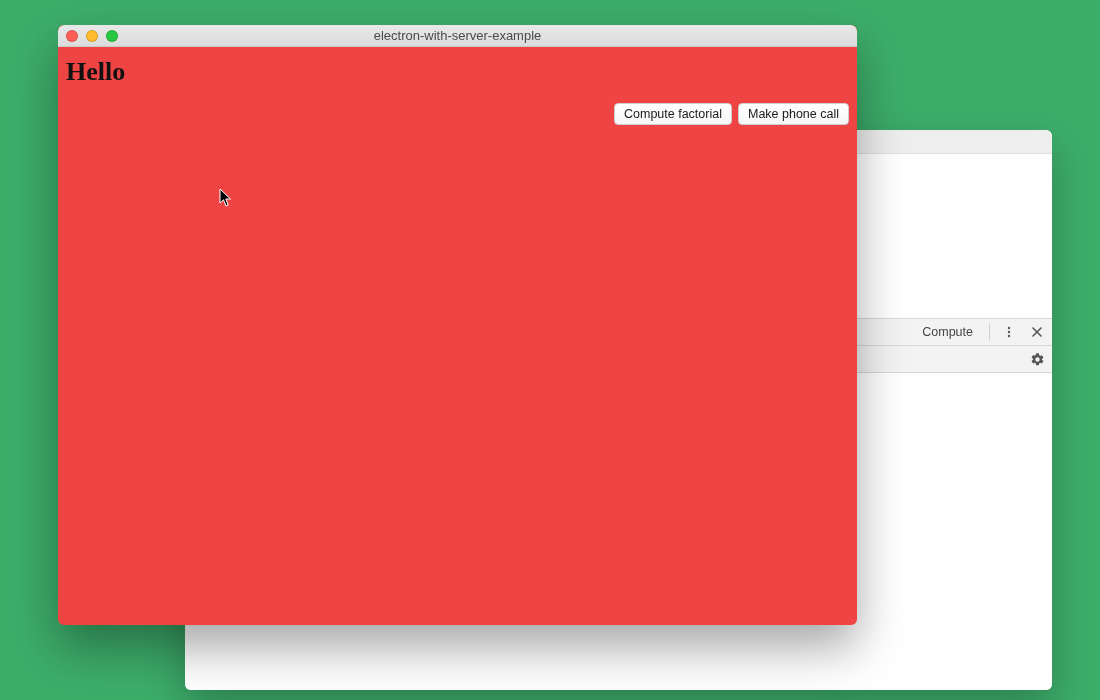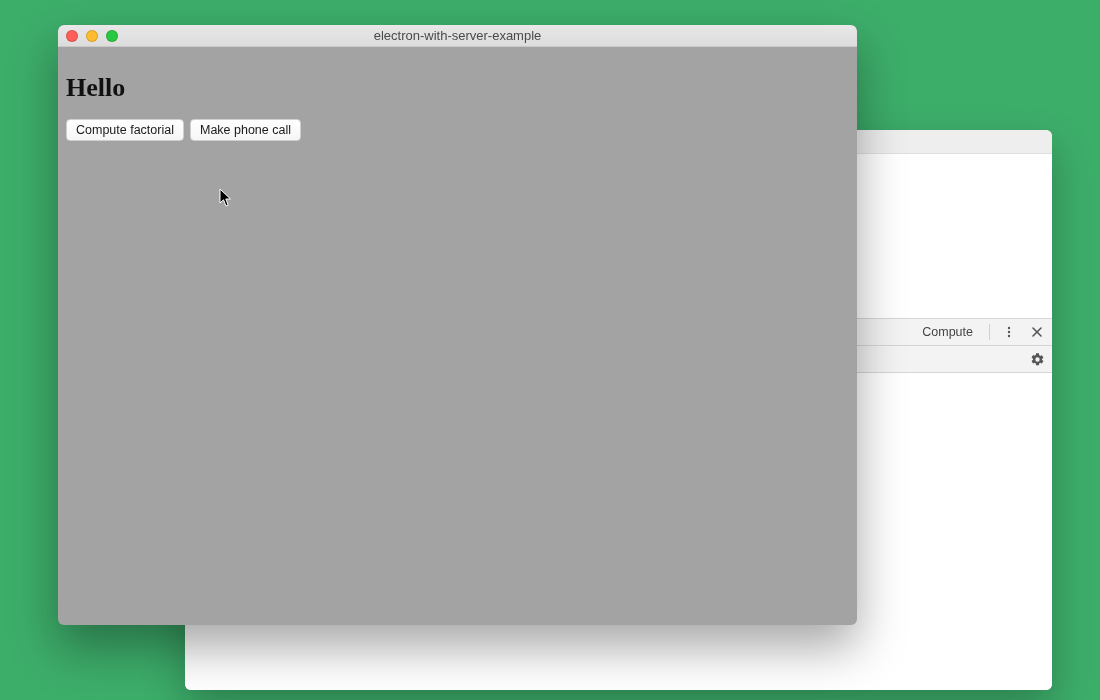--- a/index.html
+++ b/index.html
@@ -96,21 +96,21 @@
       color: #555;
     }
 
     
     .main-window {
       position: absolute;
       left: 58px;
       top: 25px;
       width: 799px;
       height: 600px;
-      background: #a3a3a3;
+      background: #ef4444;
       border-radius: 6px;
       box-shadow: 0 22px 48px rgba(0,0,0,0.35);
       overflow: hidden;
     }
     .titlebar {
       height: 22px;
       background: linear-gradient(#e8e8e8, #dcdcdc);
       border-bottom: 1px solid #c9c9c9;
       border-top-left-radius: 6px;
       border-top-right-radius: 6px;
@@ -132,32 +132,33 @@
     }
     .dot.red { background: #ff5f57; border: 0.5px solid rgba(0,0,0,0.15);}
     .dot.yellow { background: #febc2e; border: 0.5px solid rgba(0,0,0,0.15);}
     .dot.green { background: #28c840; border: 0.5px solid rgba(0,0,0,0.15);}
     .titlebar-title {
       margin: 0 auto;
       font-size: 13px;
       color: #4a4a4a;
     }
     .content {
-      padding: 20px 8px;
+      padding: 4px 8px;
     }
     .heading {
       font-family: Georgia, "Times New Roman", serif;
       font-weight: 700;
       font-size: 26px;
       color: #111;
       margin: 6px 0 16px 0;
     }
     .button-row {
       display: flex;
       gap: 6px;
+      justify-content: flex-end;
     }
     .native-button {
       font-size: 12.5px;
       font-family: -apple-system, BlinkMacSystemFont, Arial, sans-serif;
       color: #1a1a1a;
       background: linear-gradient(#ffffff, #f6f6f6);
       border: 1px solid #cfcfcf;
       border-radius: 4px;
       padding: 2px 9px;
       line-height: 16px;

